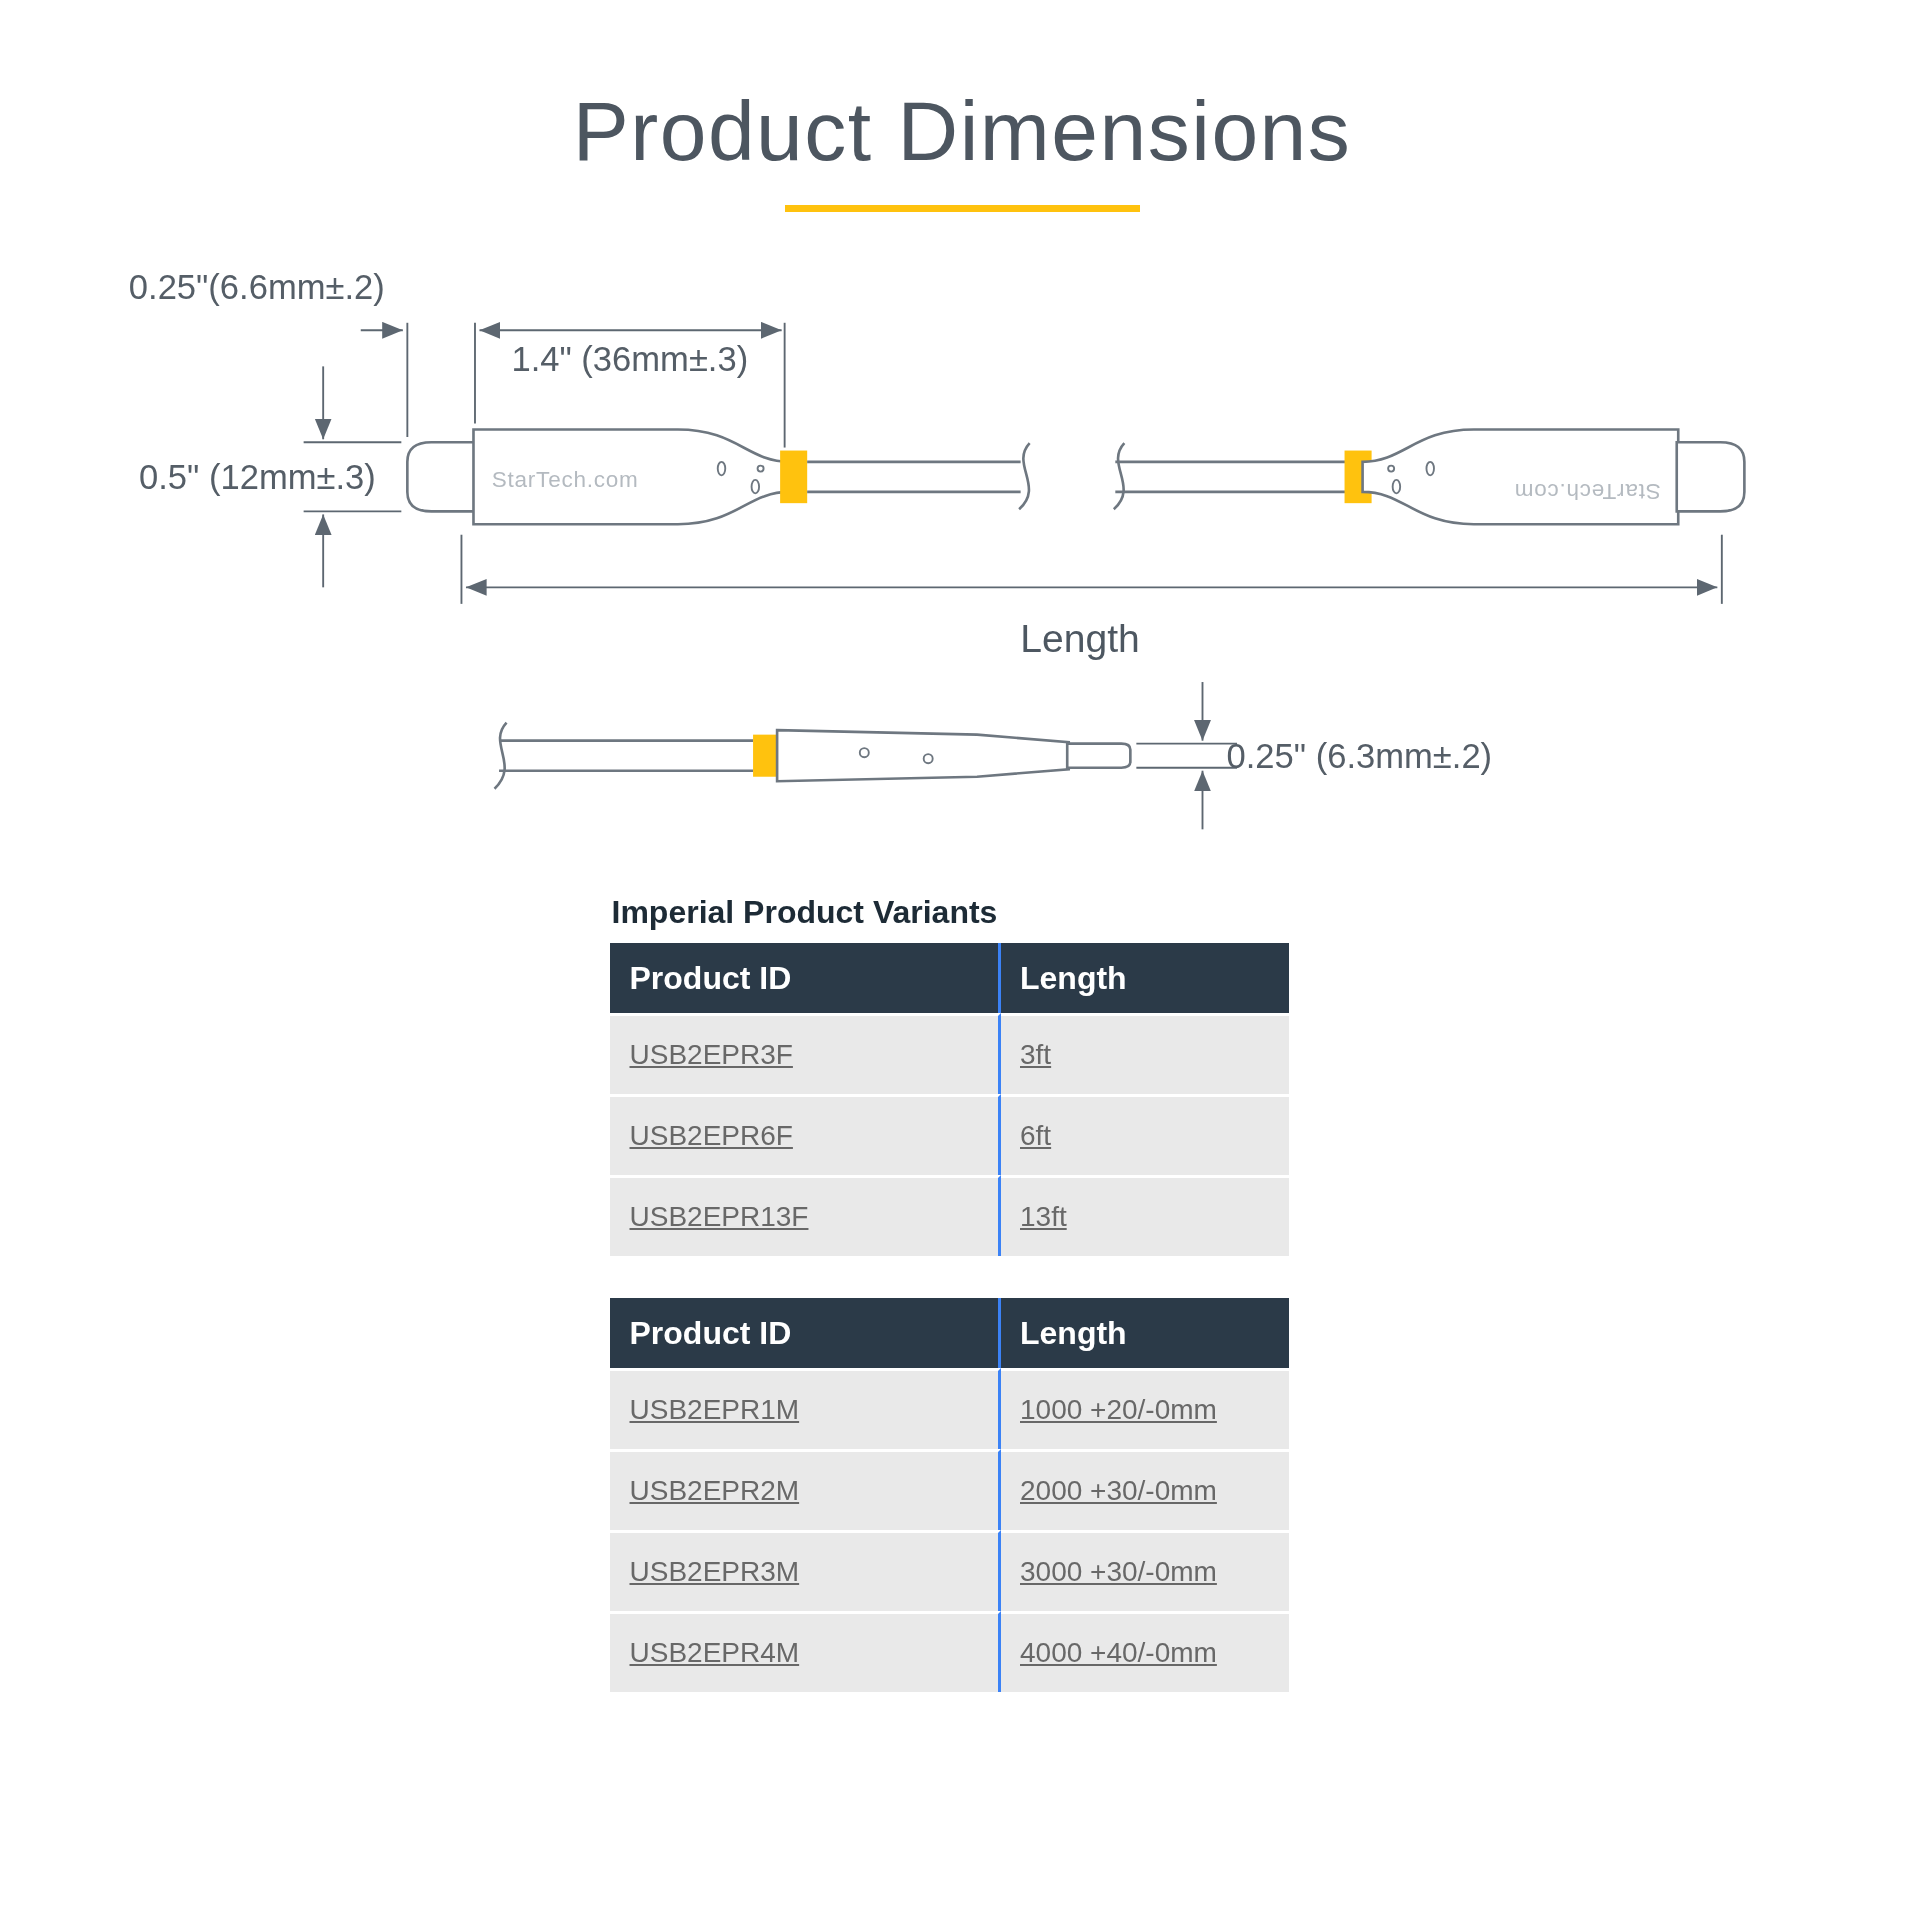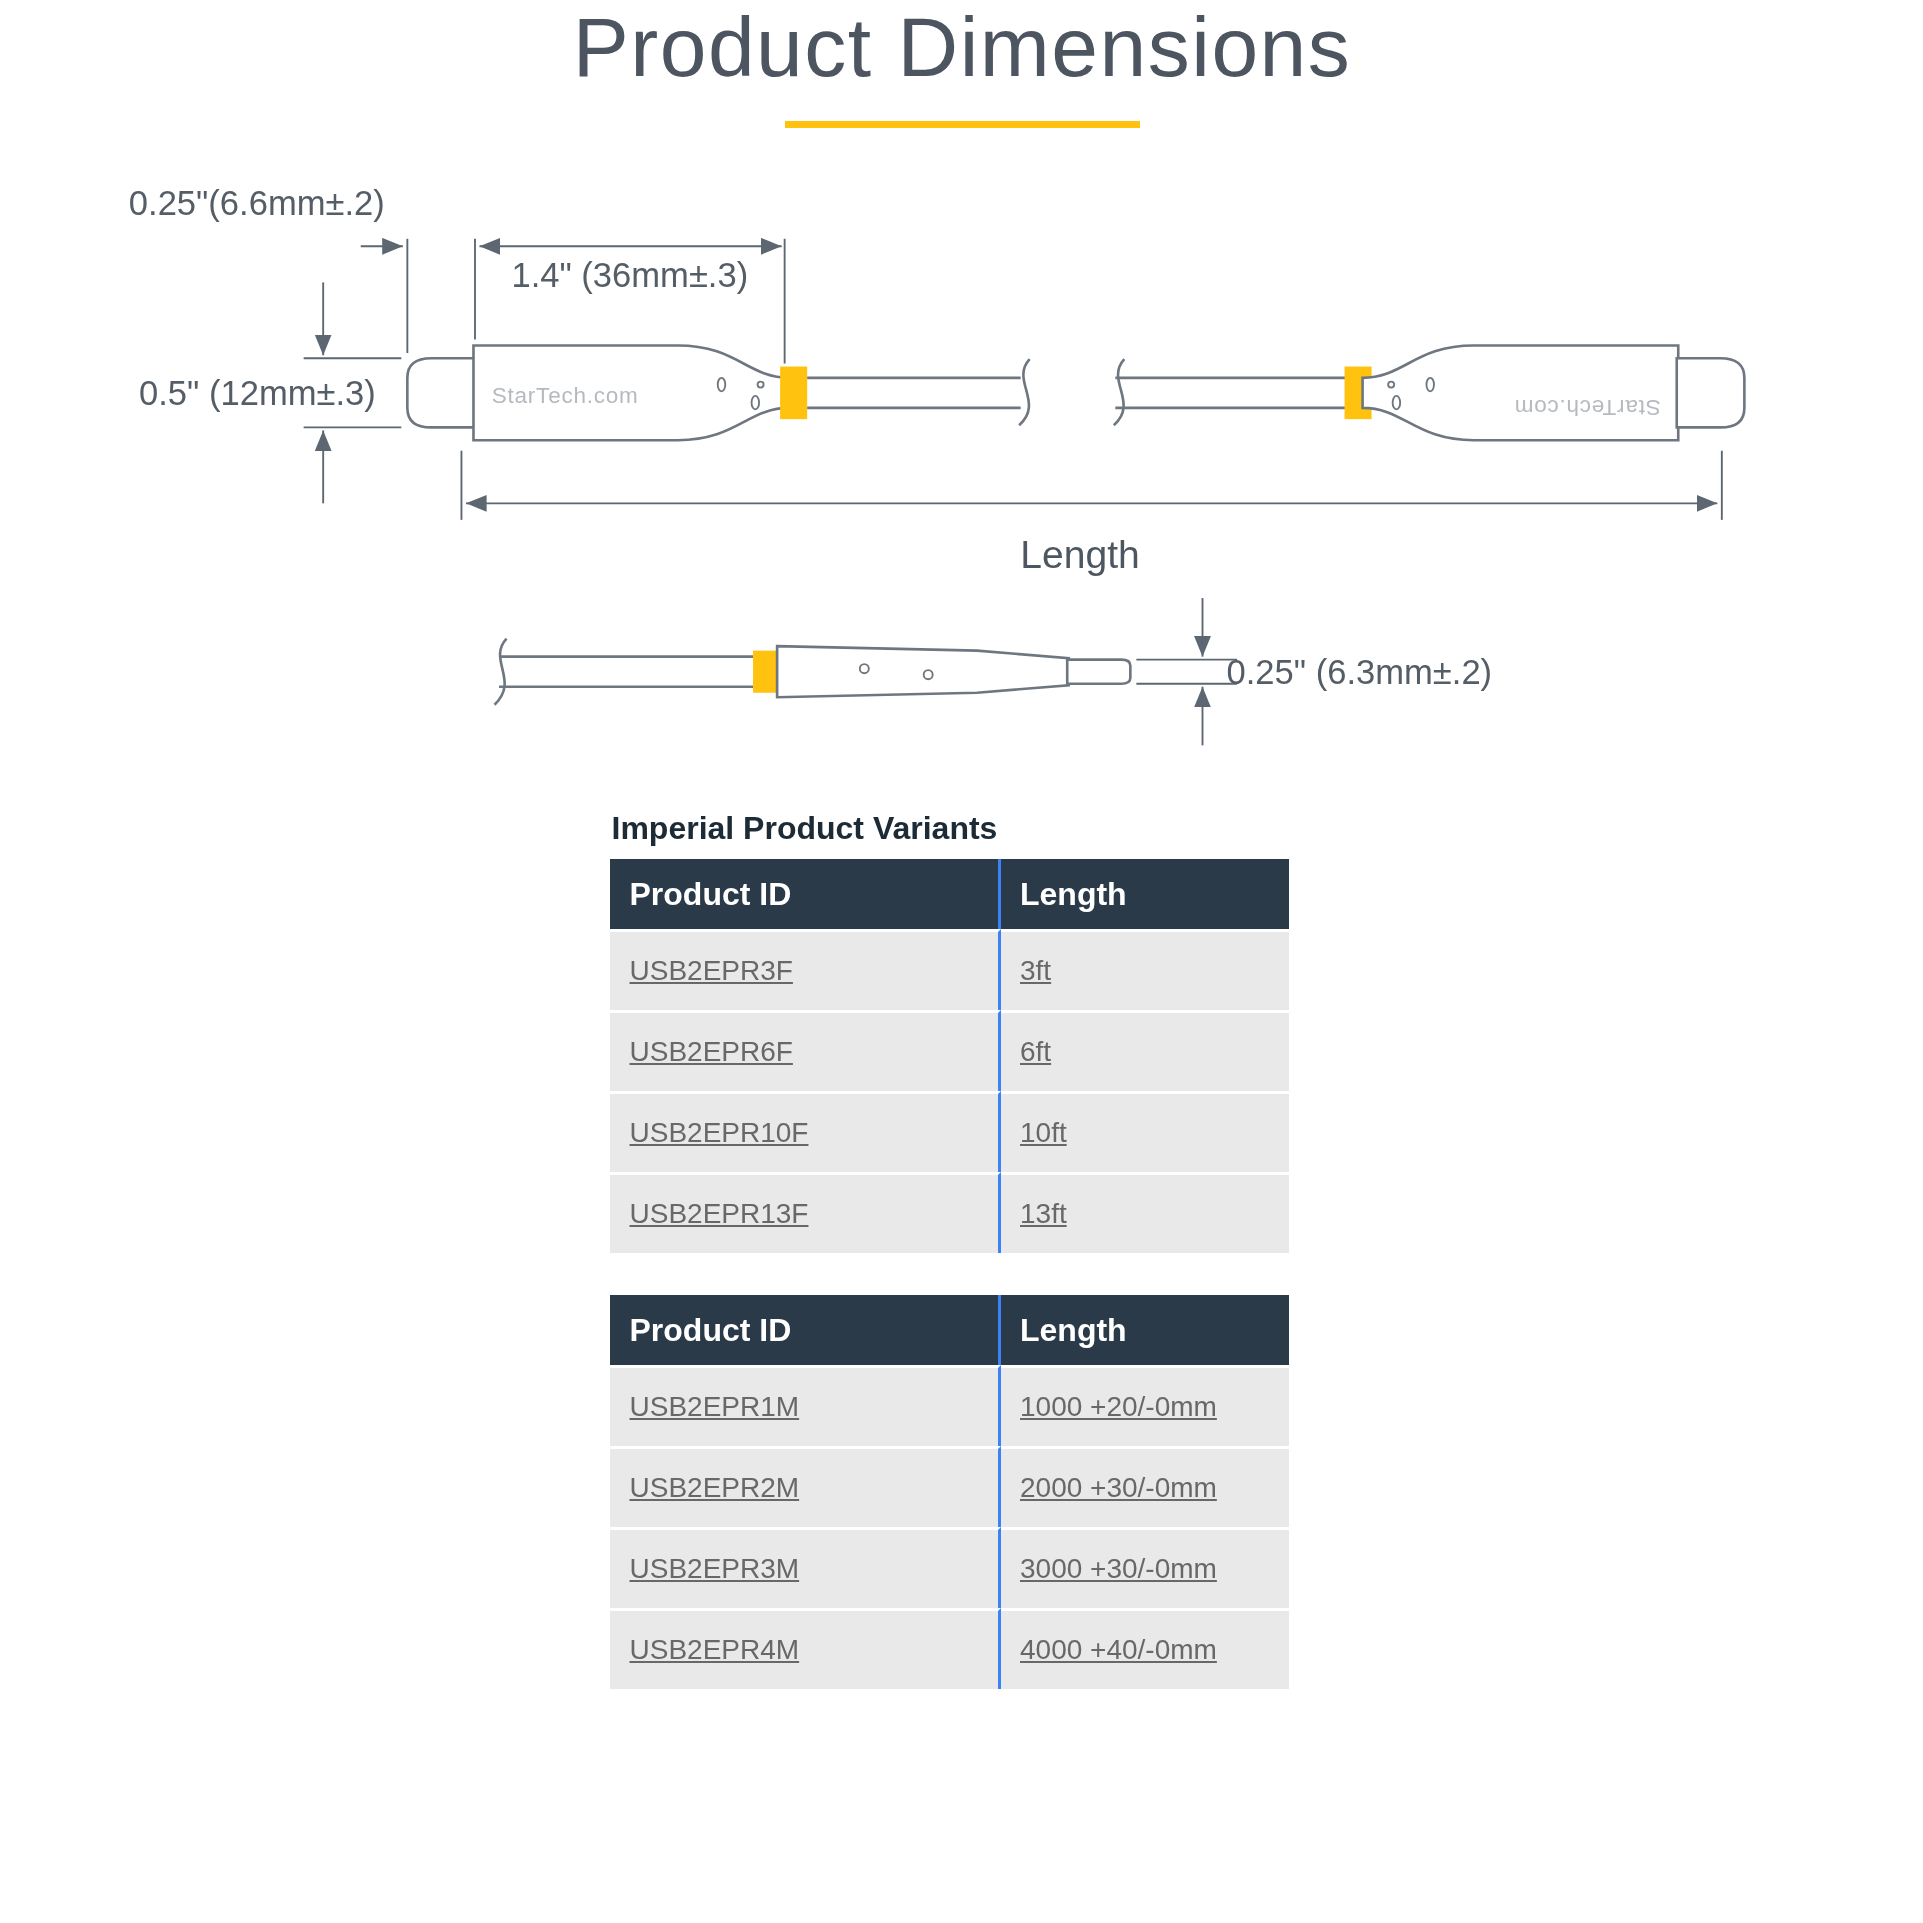--- a/index.html
+++ b/index.html
@@ -1,19 +1,19 @@
 <!DOCTYPE html>
 <html style="font-size:12px"><head>
 <meta charset="utf-8">
 <style>
   html,body{margin:0;padding:0;background:#ffffff;}
   body{width:1924px;height:1924px;font-family:"Liberation Sans",sans-serif;overflow:hidden;}
   .page{position:relative;width:1924px;height:1924px;background:#fff;}
 
-  .title{margin:0;text-align:center;font-size:84px;font-weight:300;
+  .title{margin:0;padding-top:84px;text-align:center;font-size:84px;font-weight:300;
          color:#4d5660;letter-spacing:1.5px;line-height:1.12;}
   .divider{width:355px;height:6.8px;background:#ffc20e;margin:27px auto 0 auto;}
 
   .drawing{display:block;margin-top:22.5px;width:1924px;height:624px;}
   .draw-line{stroke:#6e7780;stroke-width:3.5;fill:#ffffff;}
   .draw-open{stroke:#6e7780;stroke-width:3.5;fill:none;}
   .dim-line{stroke:#5d6771;stroke-width:2.5;fill:none;}
   .dim-text{fill:#555e67;font-size:46px;font-family:"Liberation Sans",sans-serif;}
   .len-text{fill:#4d5761;font-size:52px;font-family:"Liberation Sans",sans-serif;}
   .brand-text{fill:#b4bac0;font-size:30px;letter-spacing:1px;font-family:"Liberation Sans",sans-serif;}
@@ -125,24 +125,20 @@
         <tbody>
           <tr>
             <td class="col-id">USB2EPR3F</td>
             <td>3ft</td>
           </tr>
           <tr>
             <td class="col-id">USB2EPR6F</td>
             <td>6ft</td>
           </tr>
           <tr>
-            <td class="col-id">USB2EPR10F</td>
-            <td>10ft</td>
-          </tr>
-          <tr>
             <td class="col-id">USB2EPR13F</td>
             <td>13ft</td>
           </tr>
         </tbody>
       </table>
     </div>
 
     <div class="tbl-block">
       <table>
         <thead>

